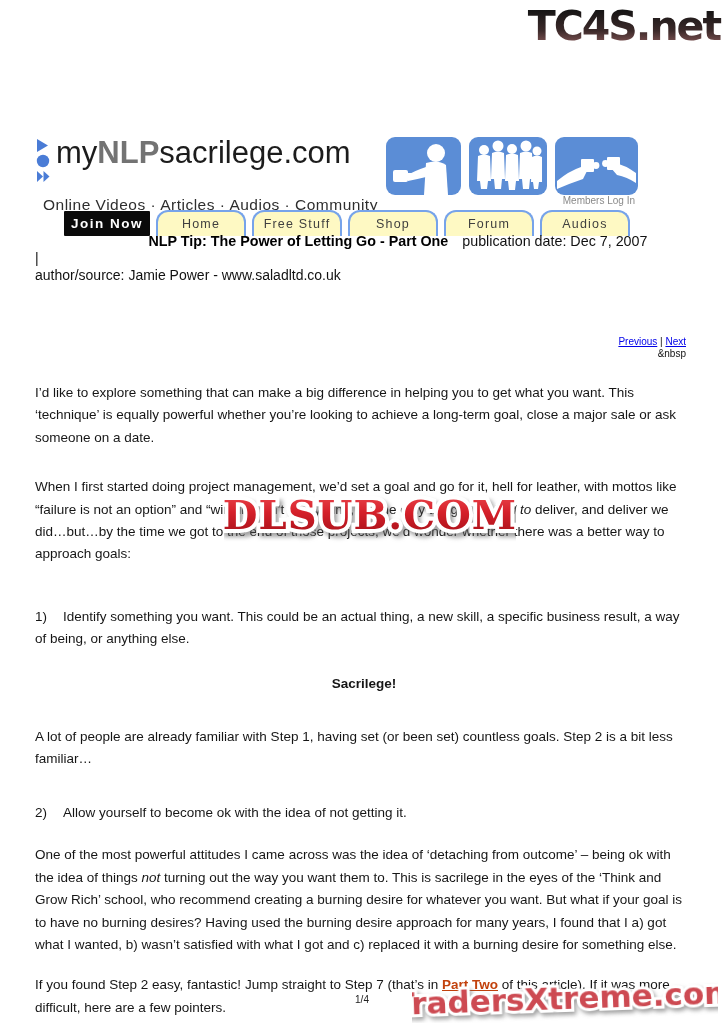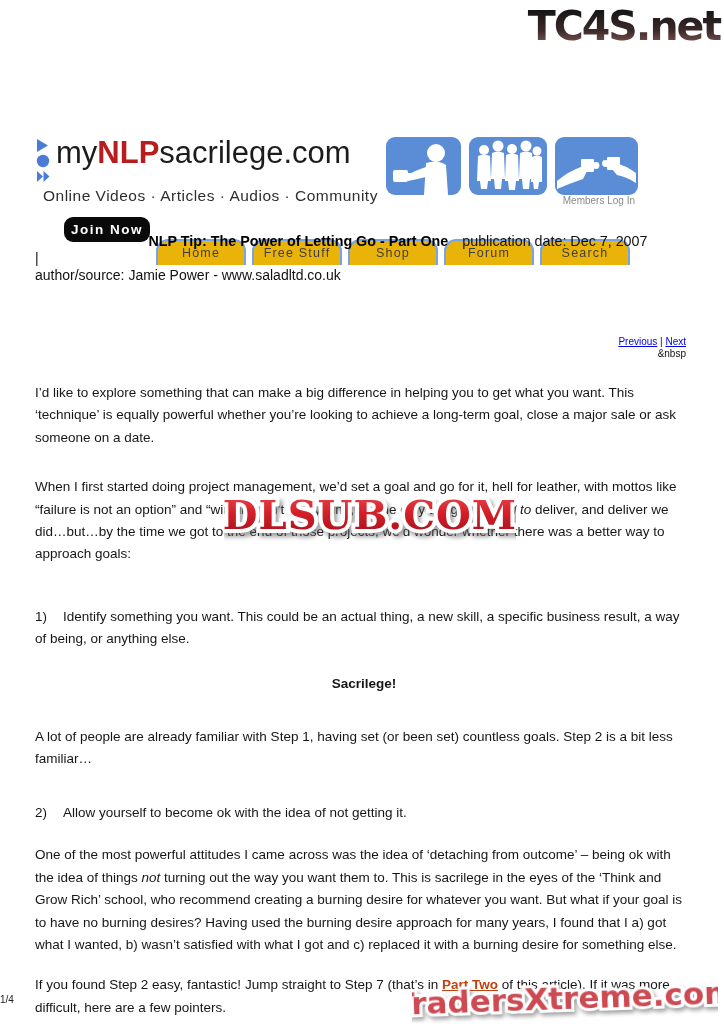--- a/index.html
+++ b/index.html
@@ -8,37 +8,37 @@
     width:724px; height:1024px; position:relative; overflow:hidden;
     font-family:"Liberation Sans", sans-serif; color:#161616;
   }
   
   .tc4s { position:absolute; top:0; right:2px; }
   
   .logo { position:absolute; top:136px; left:35px; }
   .logo-row { display:flex; align-items:flex-start; }
   .logo-icon { margin-right:4px; margin-top:2px; }
   .logo-text { font-size:31px; letter-spacing:0; color:#1c1c1c; line-height:34px; }
-  .logo-text b { color:#b91c1c; font-weight:bold; }
-  .tagline { font-size:15.5px; color:#2e2e2e; letter-spacing:0.5px; margin-top:3px; margin-left:8px; }
+  .logo-text b { color:#737373; font-weight:bold; }
+  .tagline { font-size:15.5px; color:#2e2e2e; letter-spacing:0.5px; margin-top:12px; margin-left:8px; }
   
   .tiles { position:absolute; top:137px; left:386px; display:flex; gap:8px; }
   .members { position:absolute; top:195px; left:386px; width:249px; text-align:right;
              font-size:10px; color:#8a8a8a; }
   
   .nav { position:absolute; top:210px; left:64px; display:flex; gap:6px; align-items:flex-start; }
   .join {
-    width:86px; height:25px; background:#0a0a0a; color:#fff; border-radius:9px;
+    width:86px; height:25px; background:#0a0a0a; color:#fff; border-radius:1px;
     font-size:13.5px; font-weight:bold; letter-spacing:1.5px;
-    display:flex; align-items:center; justify-content:center; margin-top:7px; cursor:pointer;
+    display:flex; align-items:center; justify-content:center; margin-top:1px; cursor:pointer;
   }
   .tab {
-    width:90px; height:26px; background:#eab308; border:2px solid #76a3ea; border-bottom:none;
+    width:90px; height:26px; background:#fef9c3; border:2px solid #76a3ea; border-bottom:none;
     border-radius:12px 12px 0 0; color:#3f3f3f; font-size:12.5px; letter-spacing:1.2px;
-    display:flex; align-items:center; justify-content:center; cursor:pointer;margin-top:29px;
+    display:flex; align-items:center; justify-content:center; cursor:pointer;
   }
   
   .title-line { position:absolute; top:233px; left:0; width:724px; text-align:center;
                 padding-left:72px; font-size:14.3px; white-space:nowrap; }
   .title-line .ttl { font-weight:bold; color:#000; }
   .title-line .pdate { font-weight:normal; color:#111; margin-left:10px; }
   .pipe   { position:absolute; top:250px; left:35px; font-size:14px; color:#111; }
   .author { position:absolute; top:267px; left:35px; font-size:14px; color:#111; }
   .prevnext { position:absolute; top:336px; right:38px; text-align:right; font-size:10px; color:#111; }
   .prevnext a { color:#0000e8; text-decoration:underline; cursor:pointer; }
@@ -52,21 +52,21 @@
   .m3 { margin-top:22px !important; }
   .m4 { margin-top:31px !important; }
   .m5 { margin-top:20px !important; }
   .m6 { margin-top:18px !important; }
   .num { display:inline-block; width:28px; }
   .bold { font-weight:bold;text-align:center; }
   .blink { color:#c2410c; font-weight:bold; text-decoration:underline; cursor:pointer; }
   
   .dlsub { position:absolute; top:484px; left:224px; z-index:5; }
   .traders { position:absolute; top:979px; right:6px; z-index:5; }
-  .pagenum { position:absolute; top:994px; left:0; width:724px; 
+  .pagenum { position:absolute; top:994px; left:0; width:724px; text-align:center;
              font-size:10px; color:#222; }
 </style>
 </head>
 <body>
 
 <div class="tc4s">
   <svg width="222" height="52" viewBox="0 0 222 52">
     <defs>
       <linearGradient id="tg" x1="0" y1="0" x2="0" y2="1">
         <stop offset="0.15" stop-color="#141414"></stop>
@@ -128,21 +128,21 @@
   </svg>
 </div>
 <div class="members">Members Log In</div>
 
 <div class="nav">
   <div class="join">Join Now</div>
   <div class="tab">Home</div>
   <div class="tab">Free Stuff</div>
   <div class="tab">Shop</div>
   <div class="tab">Forum</div>
-  <div class="tab">Search</div>
+  <div class="tab">Audios</div>
 </div>
 
 <div class="title-line">
   <span class="ttl">NLP Tip: The Power of Letting Go - Part One</span>
   <span class="pdate">publication date: Dec 7, 2007</span>
 </div>
 <div class="pipe">|</div>
 <div class="author">author/source: Jamie Power - www.saladltd.co.uk</div>
 
 <div class="prevnext">

